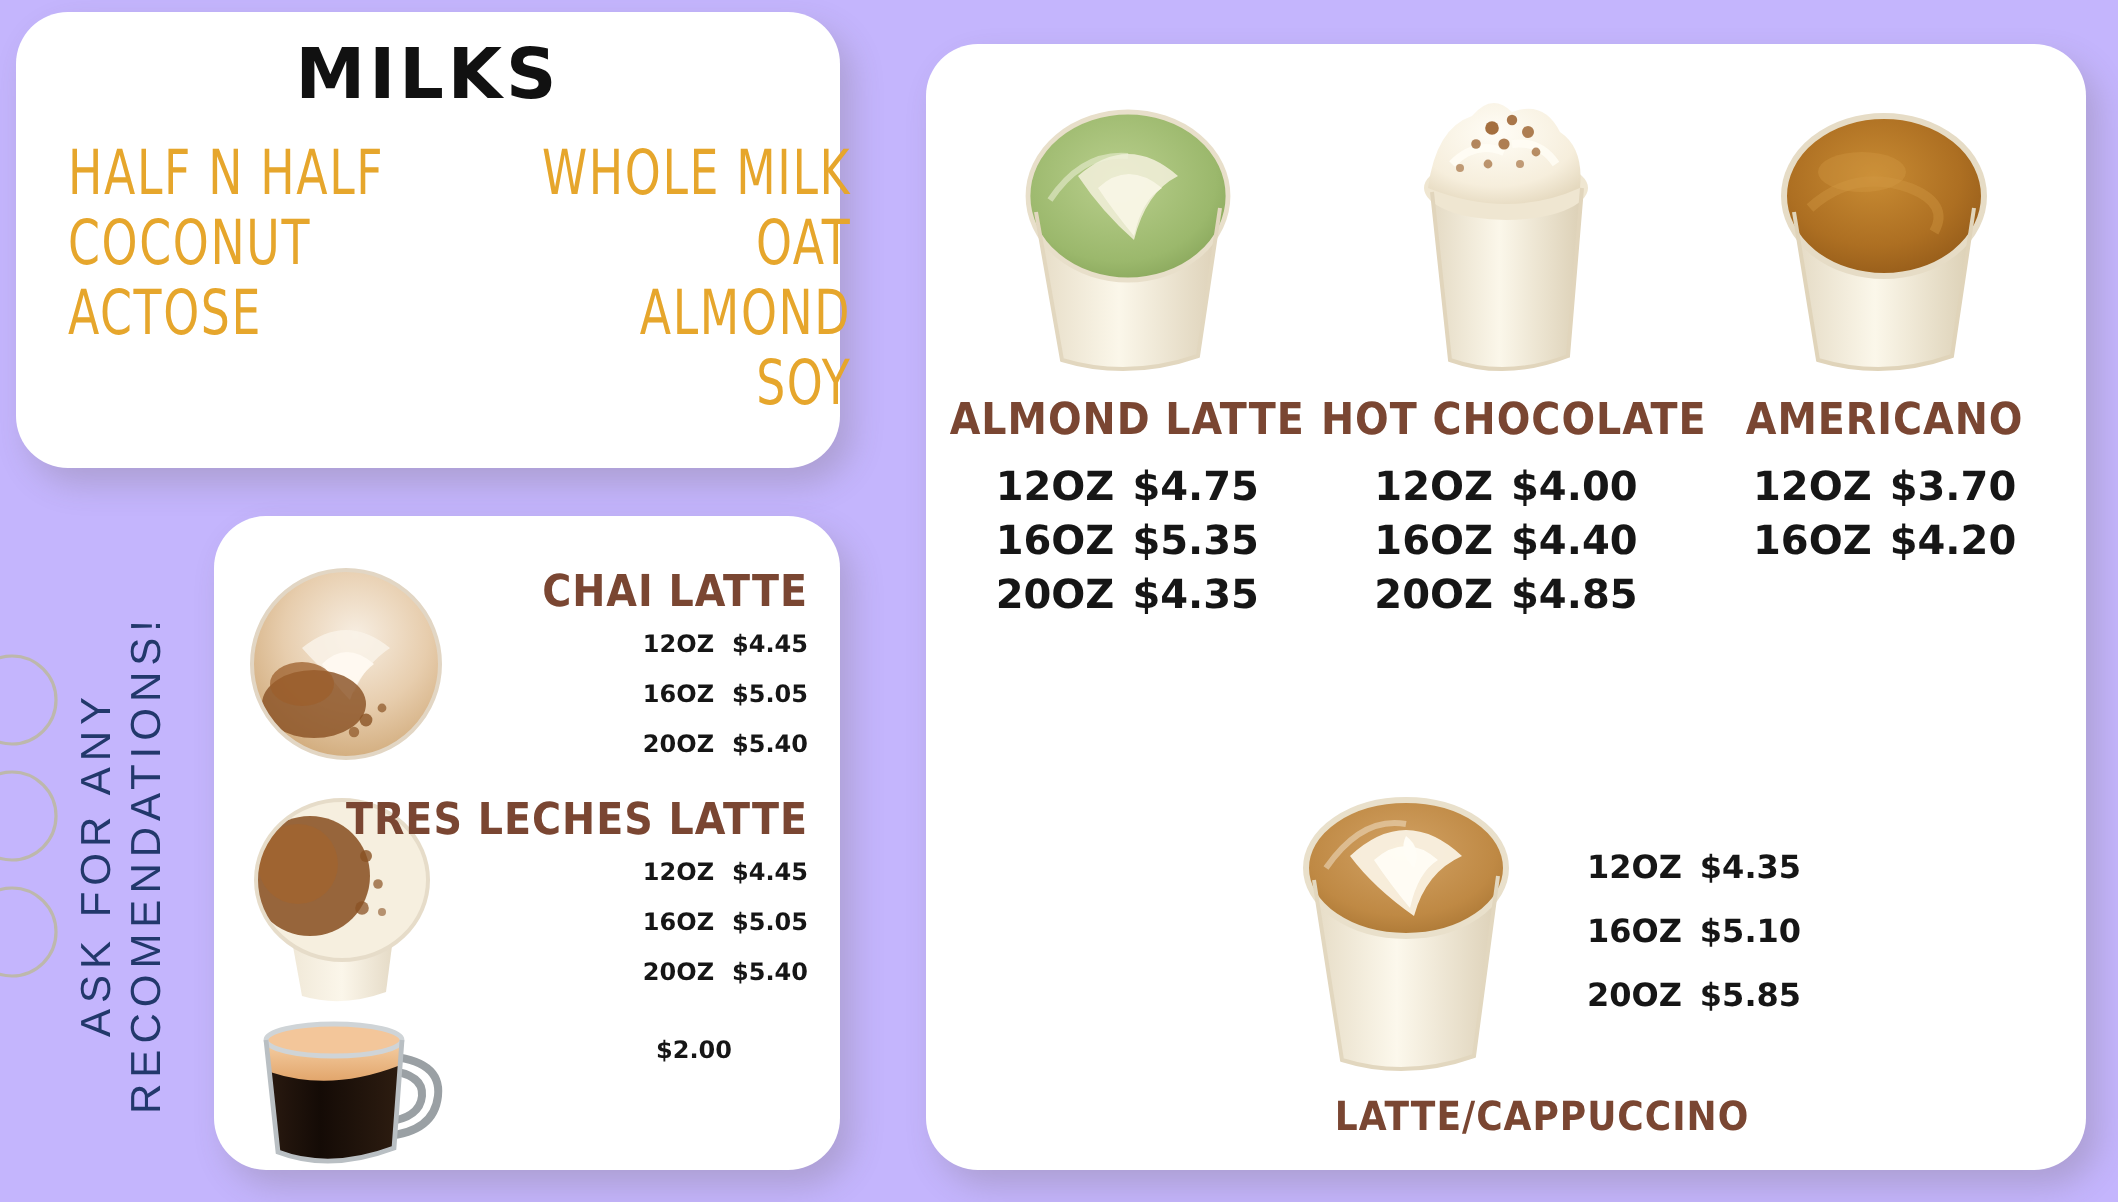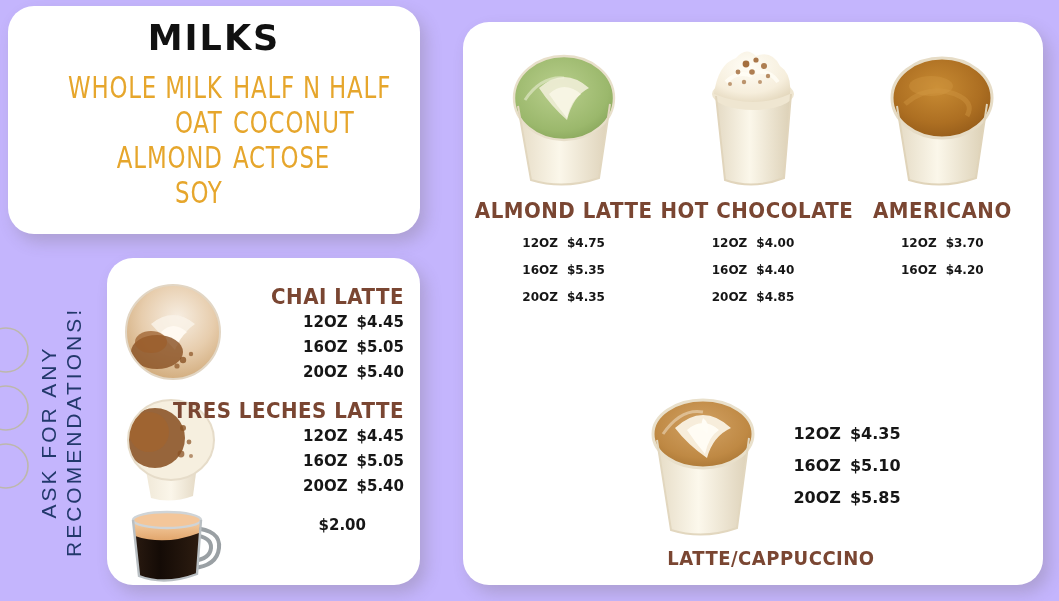--- a/index.html
+++ b/index.html
@@ -109,21 +109,21 @@
     font-weight:bold;
     color:#161616;
     white-space:nowrap;
   }
   .price-line .sz { display:inline-block; }
   .price-line .pr { display:inline-block; margin-left:9px; }
 
   
   .lblk { position:absolute; right:16px; text-align:right; }
   .lblk .menu-heading { font-size:22px; line-height:26px; }
-  .lblk .price-line   { font-size:15px; line-height:25px; }
+  .lblk .price-line   { font-size:12px; line-height:25px; }
 
   #lb-chai      { top:26px;  }
   #lb-tres      { top:140px; }
   #lb-espresso  { top:255px; }
 
   
   .limg { position:absolute; left:14px; }
 
   
   #right-card { left:463px; top:22px; width:580px; height:563px; }
@@ -135,21 +135,21 @@
     padding:18px 6px 0 6px;
   }
   .rcol { width:185px; text-align:center; }
 
   .rcol .menu-heading {
     font-size:22px;
     line-height:26px;
     margin-top:8px;
   }
   .rcol .prices { margin-top:6px; }
-  .rcol .price-line { font-size:12px; line-height:27px; }
+  .rcol .price-line { font-size:20px; line-height:27px; }
 
   
   .cup-wrap { height:150px; display:flex; align-items:flex-end; justify-content:center; }
 
   
   .latte-section {
     position:absolute;
     left:18px; top:370px; width:100%;
   }
   .latte-row {
@@ -169,30 +169,30 @@
   svg { display:block; }
 </style>
 </head>
 <body>
 
 <div id="stage">
 
   <div class="card" id="milks-card">
     <div class="milks-title">MILKS</div>
     <div class="milks-cols">
+      <div class="milks-col left">
+        <div class="milk-item">HALF N HALF</div>
+        <div class="milk-item">COCONUT</div>
+        <div class="milk-item">ACTOSE</div>
+      </div>
       <div class="milks-col right">
         <div class="milk-item">WHOLE MILK</div>
         <div class="milk-item">OAT</div>
         <div class="milk-item">ALMOND</div>
         <div class="milk-item">SOY</div>
-      </div>
-      <div class="milks-col left">
-        <div class="milk-item">HALF N HALF</div>
-        <div class="milk-item">COCONUT</div>
-        <div class="milk-item">ACTOSE</div>
       </div>
     </div>
   </div>
 
   <div id="side-note">
     <div class="deco-circles">
       <svg width="60" height="170" viewBox="0 0 60 170">
         <circle cx="22" cy="26" r="22" fill="none" stroke="#bdb8ac" stroke-width="1.6"></circle>
         <circle cx="22" cy="84" r="22" fill="none" stroke="#bdb8ac" stroke-width="1.6"></circle>
         <circle cx="22" cy="142" r="22" fill="none" stroke="#bdb8ac" stroke-width="1.6"></circle>

